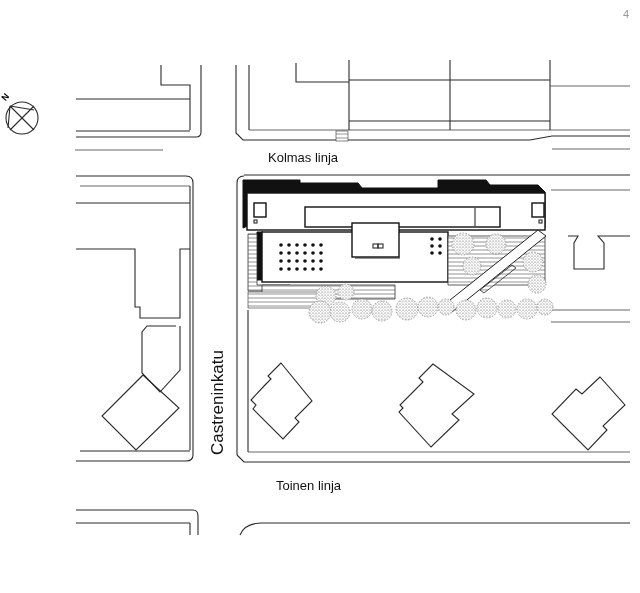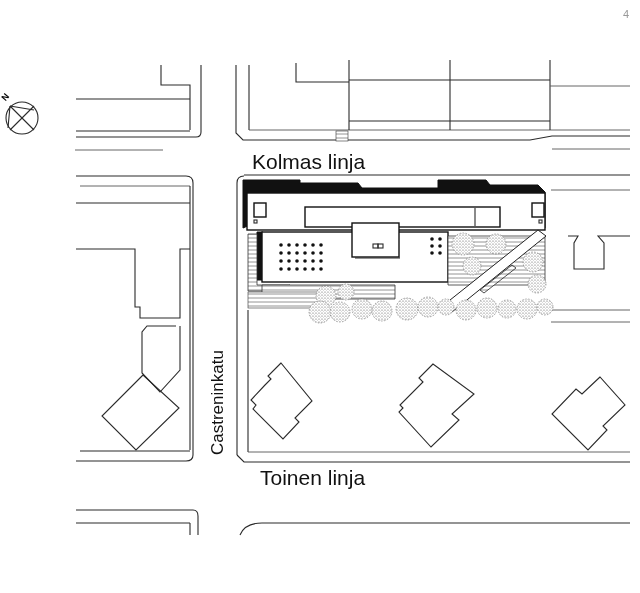--- a/index.html
+++ b/index.html
@@ -5,21 +5,21 @@
   html, body { margin: 0; padding: 0; background: #ffffff; }
   body { width: 640px; height: 593px; overflow: hidden; position: relative; font-family: "Liberation Sans", sans-serif; }
   svg { position: absolute; left: 0; top: 0; }
   .ln { fill: none; stroke: #2a2a2a; stroke-width: 1.1; }
   .lnl { fill: none; stroke: #555; stroke-width: 0.9; }
   .thick { fill: #111; stroke: #111; }
   .bldg { fill: #fff; stroke: #111; stroke-width: 1.4; }
   .hatch { fill: url(#hatchPat); stroke: #333; stroke-width: 0.8; }
   .tree { fill: url(#dotPat); stroke: #666; stroke-width: 0.6; stroke-dasharray: 1.5 1.5; }
   .label { position: absolute; color: #111; font-family: "Liberation Sans", sans-serif; white-space: nowrap; }
-  .street-h { font-size: 21px; }
+  .street-h { font-size: 13px; margin-left: 16px; }
   .street-v { font-size: 17px; transform-origin: left top; transform: rotate(-90deg); }
   .northN { position: absolute; font-size: 9px; font-weight: bold; transform: rotate(-50deg); }
   .pagenum { position: absolute; font-size: 11px; color: #999; }
 </style>
 </head>
 <body>
 
 <svg width="640" height="593" viewBox="0 0 640 593">
   <defs>
     <pattern id="hatchPat" width="4" height="4" patternUnits="userSpaceOnUse">
@@ -184,16 +184,16 @@
 
   <g>
     <path class="ln" d="M76,510 L193,510 Q198,510 198,516 L198,535"></path>
     <line x1="76" y1="523" x2="190" y2="523" class="ln"></line>
     <line x1="190" y1="523" x2="190" y2="535" class="ln"></line>
     <path class="ln" d="M240,535 Q245,523 262,523 L630,523"></path>
   </g>
 </svg>
 
 <div class="label street-h" style="left:252px; top:150px;">Kolmas linja</div>
-<div class="label street-h" style="left:260px; top:466px;">Toinen linja</div>
+<div class="label street-h" style="left:260px; top:478px;">Toinen linja</div>
 <div class="label street-v" style="left:208px; top:455px;">Castreninkatu</div>
 <div class="northN" style="left:2px; top:92px;">N</div>
 <div class="pagenum" style="left:623px; top:8px;">4</div>
 
 </body></html>

